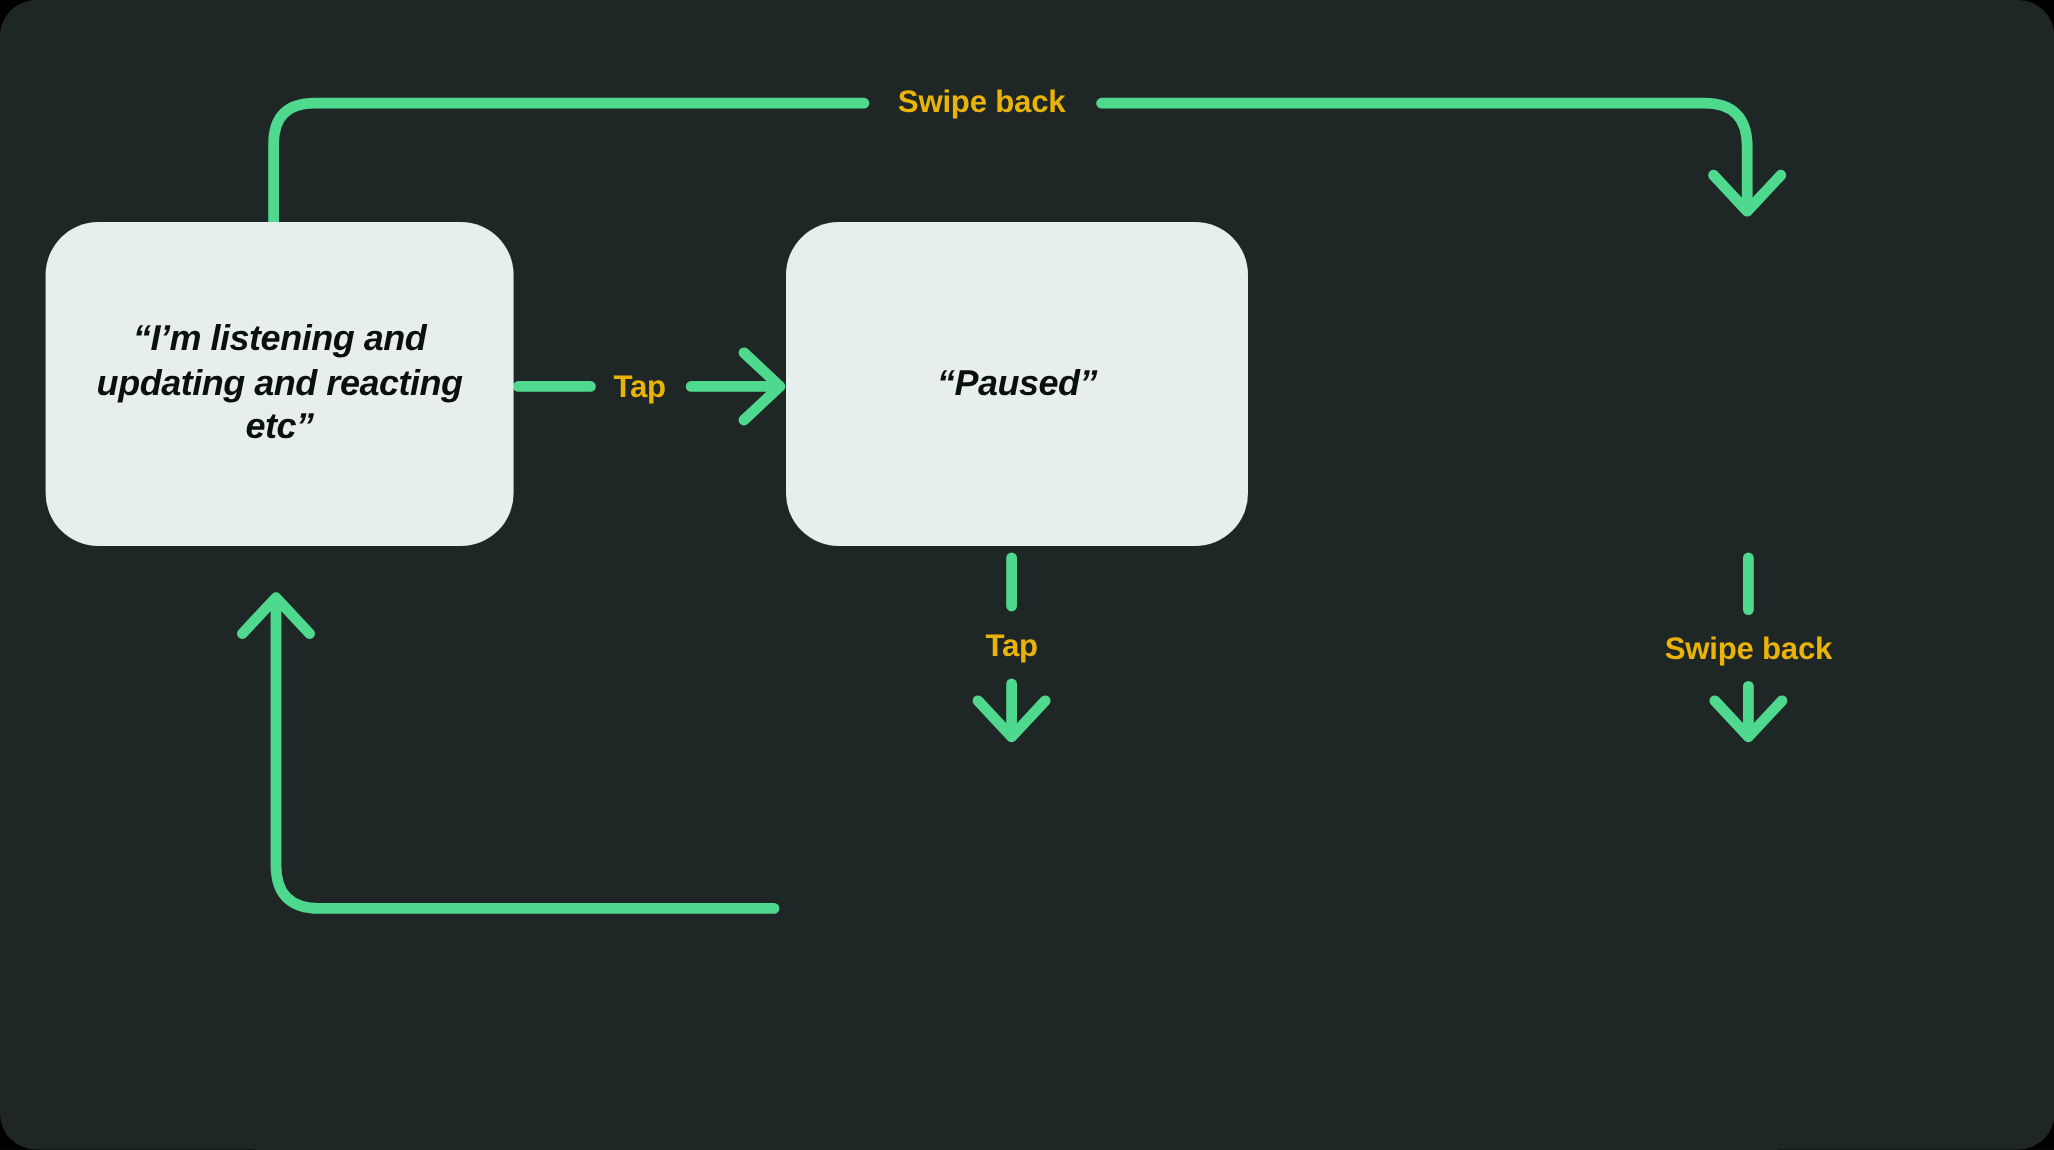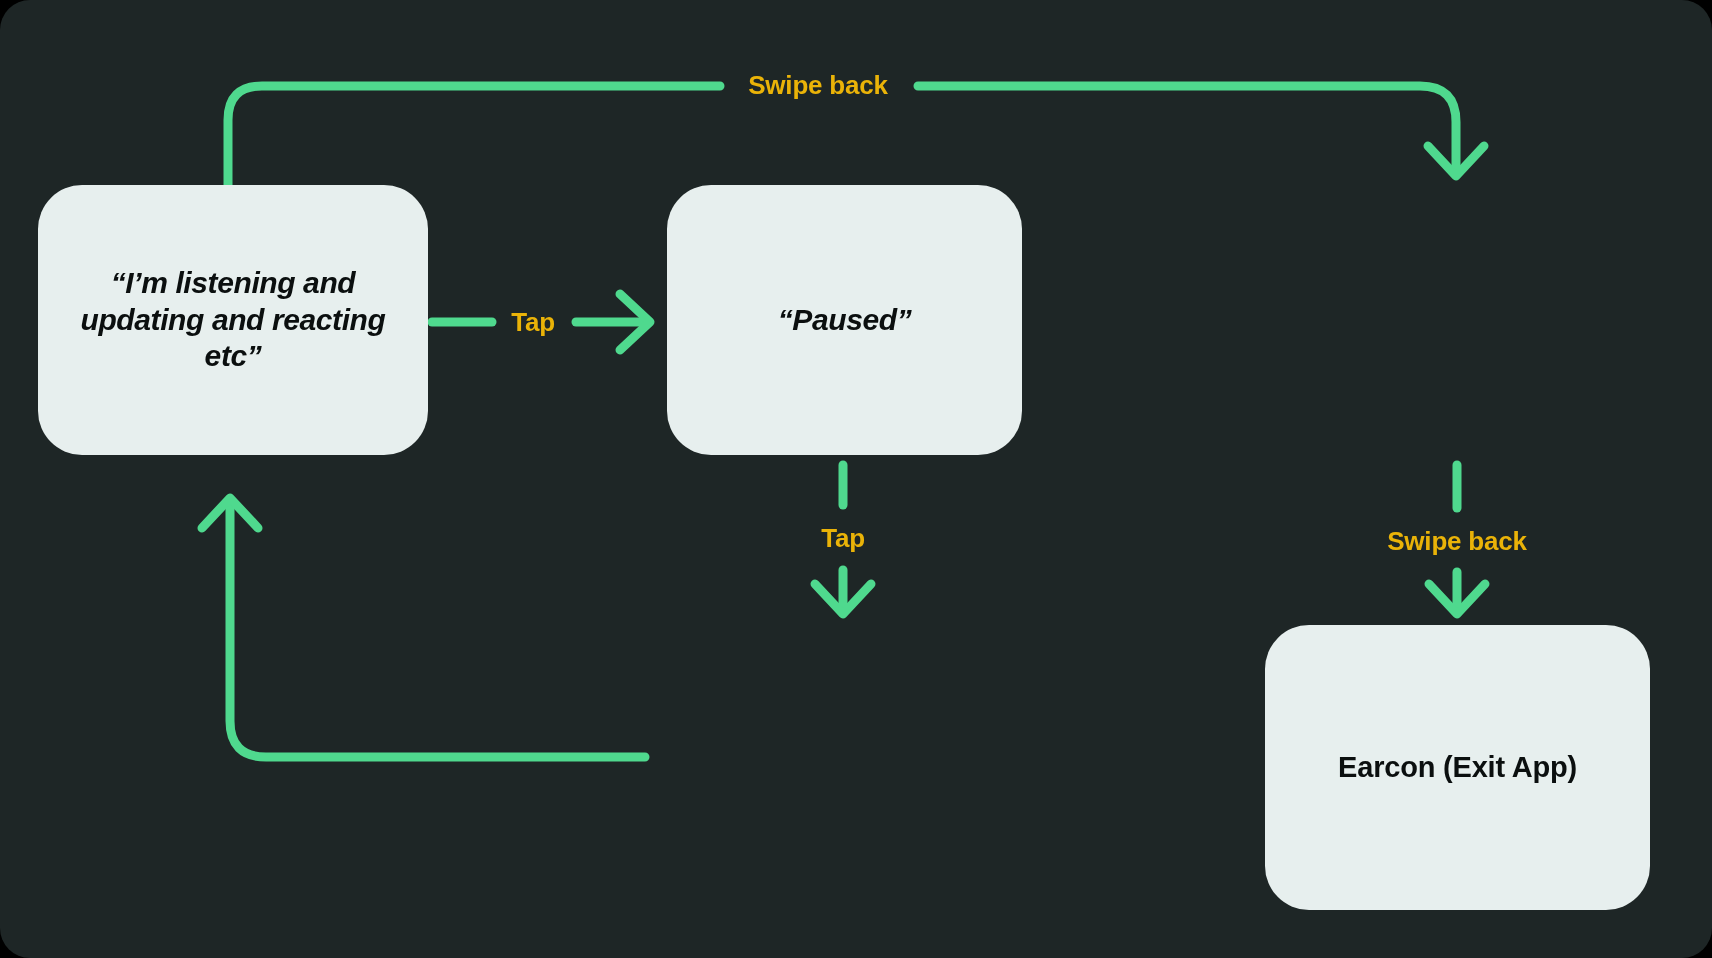--- a/index.html
+++ b/index.html
@@ -9,21 +9,21 @@
   #svg{position:absolute;left:0;top:0;width:1712px;height:958px;}
 
   .node{position:absolute;background:#E7EFEE;border-radius:44px;
         display:flex;align-items:center;justify-content:center;
         text-align:center;color:#0B0F0F;box-sizing:border-box;}
   .node .txt{font-weight:700;font-style:italic;font-size:30px;line-height:1.22;
              letter-spacing:-0.4px;padding:0 26px;}
   .node.plain .txt{font-style:normal;font-size:29px;letter-spacing:-0.2px;}
 
   #n-listening{left:38px;  top:185px; width:390px; height:270px;justify-content:center;}
-  #n-paused   {left:655px; top:185px; width:355px; height:270px;margin-left:12px;}
+  #n-paused   {left:655px; top:185px; width:385px; height:270px;}
   #n-exitask  {left:1265px;top:185px; width:385px; height:270px;}
   #n-back     {left:655px; top:625px; width:385px; height:285px;}
   #n-earcon   {left:1265px;top:625px; width:385px; height:285px;}
 
   .elabel{position:absolute;color:#eab308;font-weight:700;font-size:26px;
           letter-spacing:-0.2px;white-space:nowrap;transform:translate(-50%,-50%);}
   #lb-swipe-top{left:818px;  top:85px;}
   #lb-tap-h    {left:533px;  top:322px;}
   #lb-tap-v    {left:843px;  top:538px;}
   #lb-swipe-r  {left:1457px; top:541px;}
@@ -60,22 +60,19 @@
   <div class="node" id="n-listening">
     <span class="txt">“I’m listening and updating and reacting etc”</span>
   </div>
 
   <div class="node" id="n-paused">
     <span class="txt">“Paused”</span>
   </div>
 
 
 
-  <div class="node plain" id="n-earcon">
-    <span class="txt">Earcon (Exit App)</span>
-  </div>
 
   <div class="elabel" id="lb-swipe-top">Swipe back</div>
   <div class="elabel" id="lb-tap-h">Tap</div>
   <div class="elabel" id="lb-tap-v">Tap</div>
   <div class="elabel" id="lb-swipe-r">Swipe back</div>
 
 </div>
 
 </body></html>

